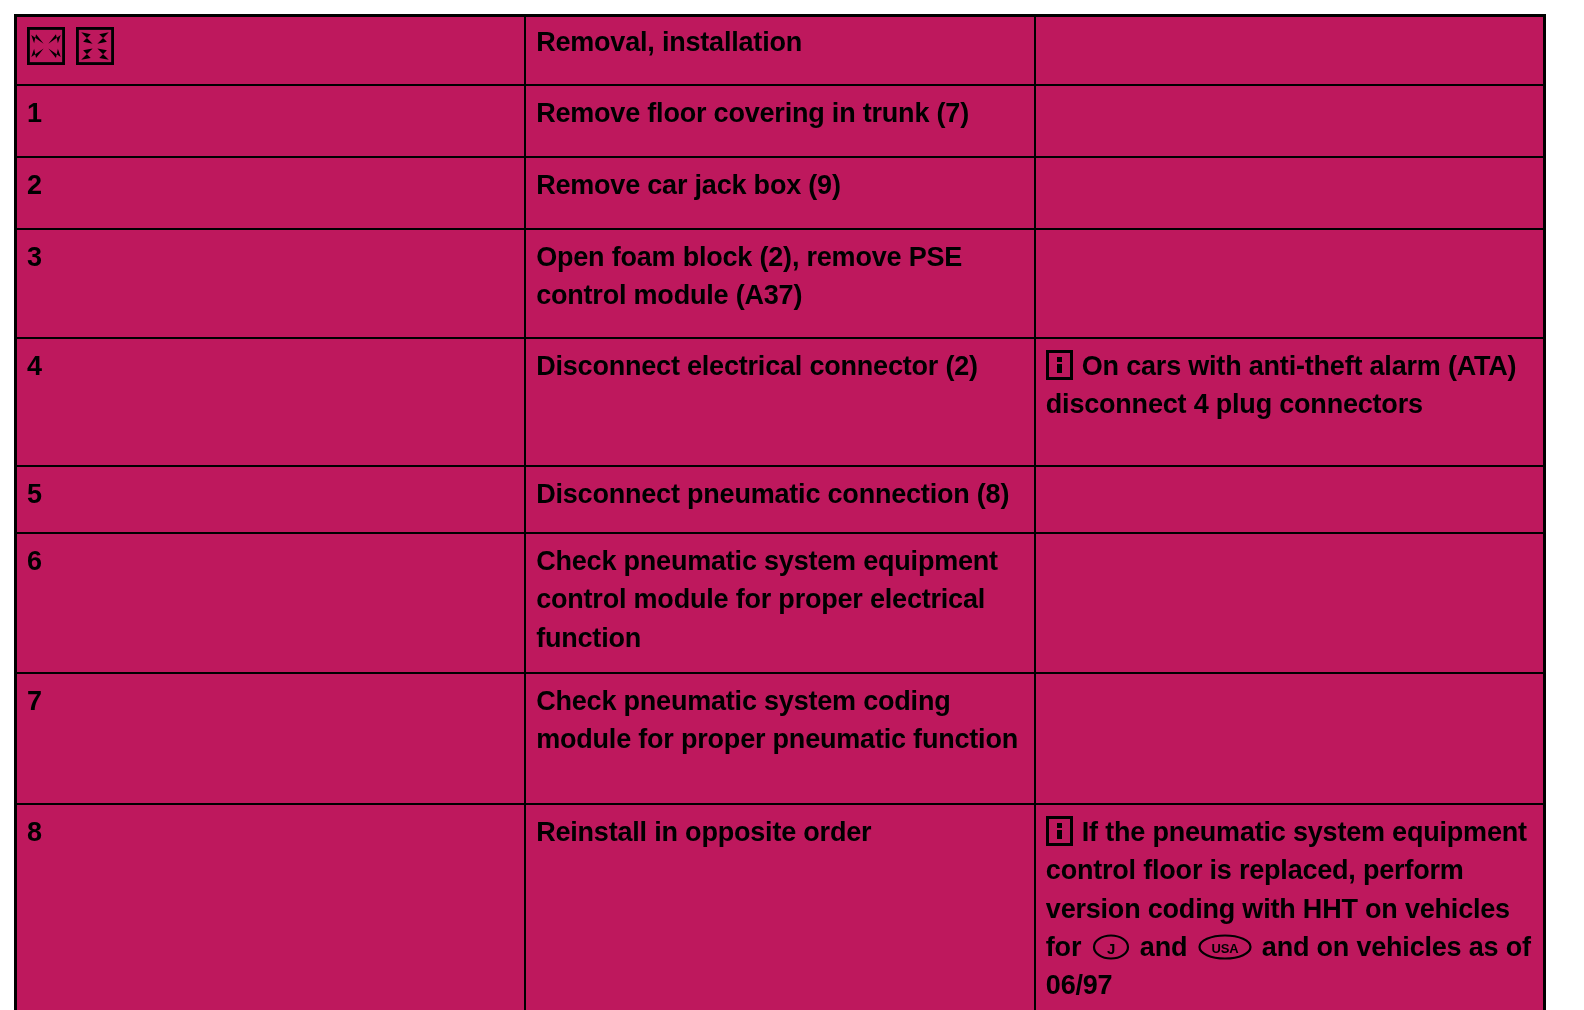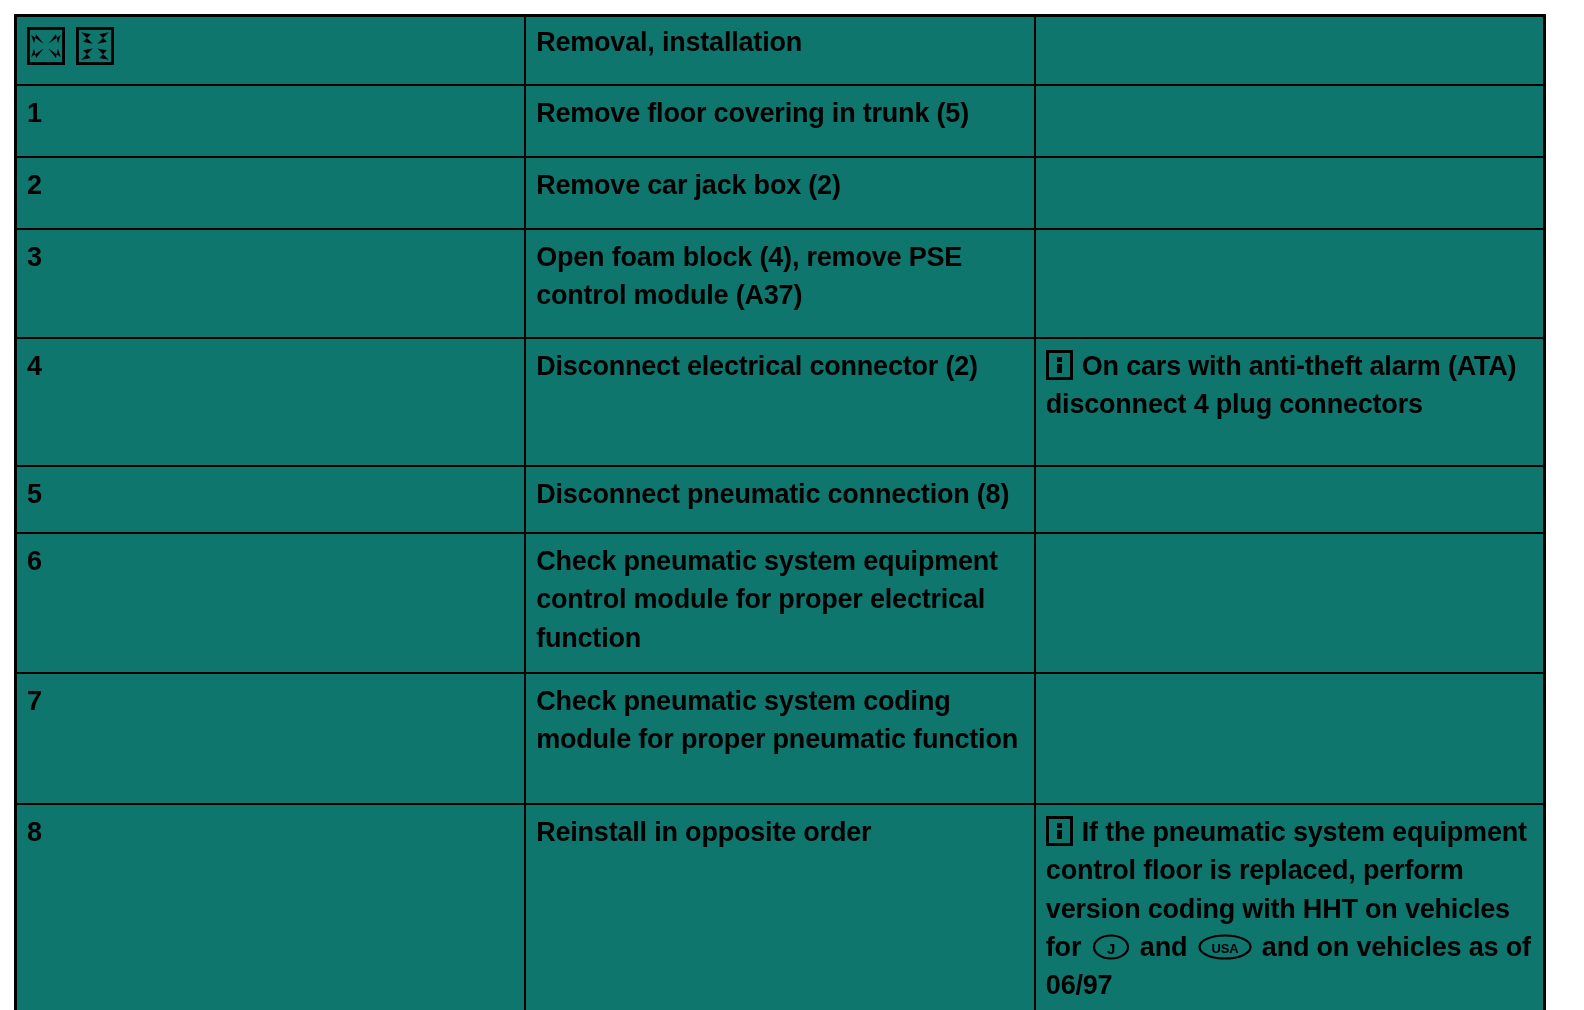--- a/index.html
+++ b/index.html
@@ -34,21 +34,21 @@
   }
 
   .proc-table td {
     border: 2px solid #000000;
     vertical-align: top;
     padding: 8px 10px 10px 10px;
     font-size: 27px;
     font-weight: bold;
     line-height: 1.42;
     letter-spacing: -0.2px;
-    background: #0f766e;
+    background: #be185d;
   }
 
   .step-num {
     font-size: 27px;
     font-weight: bold;
     line-height: 1.2;
   }
 
   .header-row td {
     padding-top: 6px;
@@ -128,33 +128,33 @@
               <path d="M22.5 22.5 L34.5 34.5 L24.5 32.5 L32.5 24.5 Z" fill="#000"></path>
             </svg>
           </div>
         </td>
         <td>Removal, installation</td>
         <td></td>
       </tr>
 
       <tr class="row-1">
         <td class="step-num">1</td>
-        <td>Remove floor covering in trunk (5)</td>
+        <td>Remove floor covering in trunk (7)</td>
         <td></td>
       </tr>
 
       <tr class="row-2">
         <td class="step-num">2</td>
-        <td>Remove car jack box (2)</td>
+        <td>Remove car jack box (9)</td>
         <td></td>
       </tr>
 
       <tr class="row-3">
         <td class="step-num">3</td>
-        <td>Open foam block (4), remove PSE control module (A37)</td>
+        <td>Open foam block (2), remove PSE control module (A37)</td>
         <td></td>
       </tr>
 
       <tr class="row-4">
         <td class="step-num">4</td>
         <td>Disconnect electrical connector (2)</td>
         <td class="note-cell">
           <svg class="info-icon" viewBox="0 0 27 30" aria-hidden="true">
             <rect x="1.5" y="1.5" width="24" height="27" fill="none" stroke="#000" stroke-width="3"></rect>
             <rect x="11" y="7" width="5" height="5" fill="#000"></rect>

